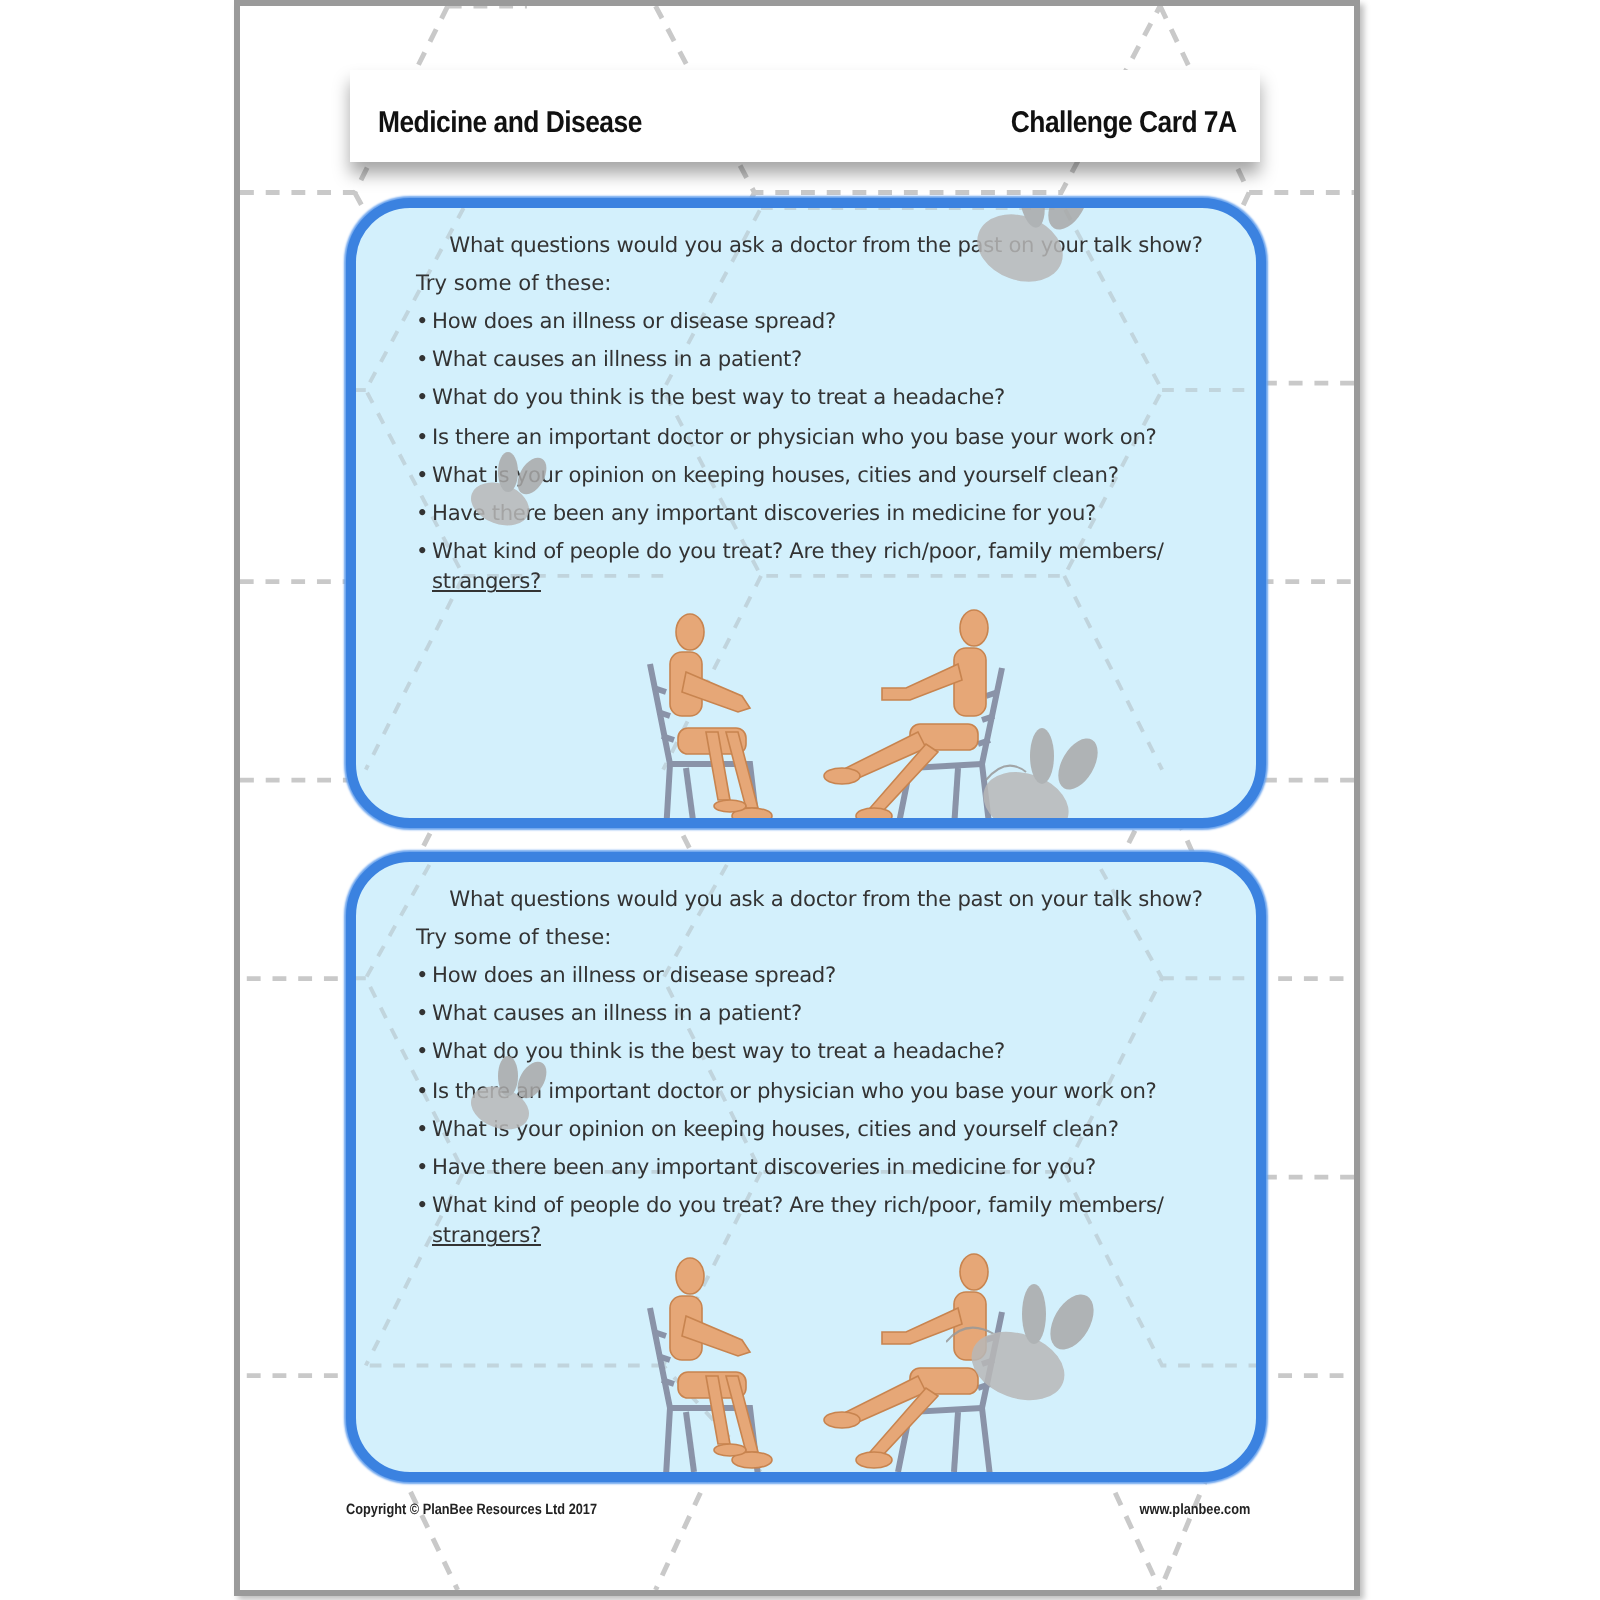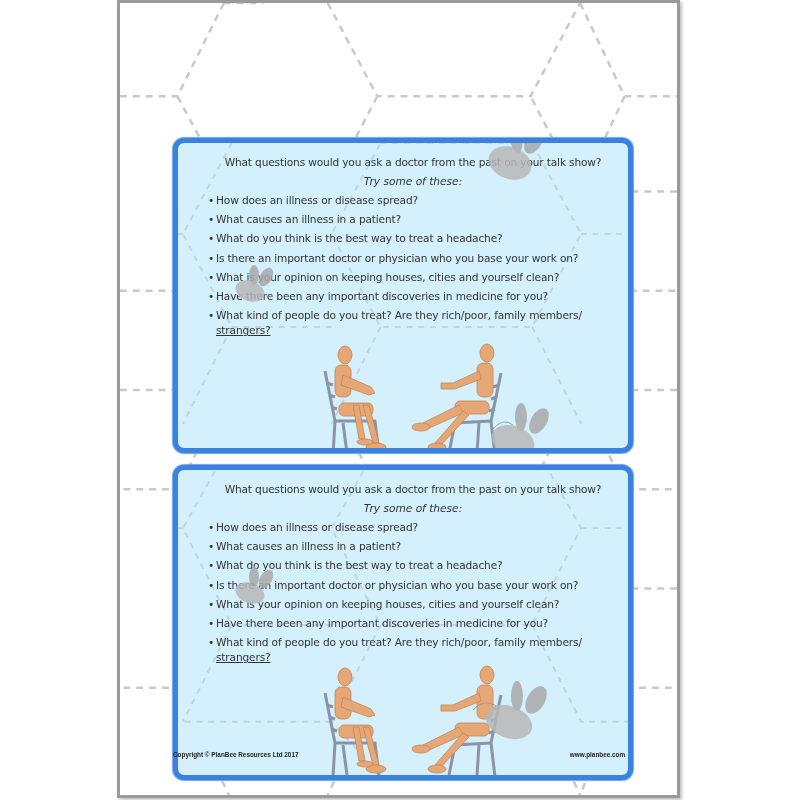--- a/index.html
+++ b/index.html
@@ -26,32 +26,31 @@
     font-family: "Liberation Sans", sans-serif; font-weight: bold; font-size: 15px;
     color: #111; letter-spacing: -0.3px; transform: scaleX(0.88); transform-origin: left center;
     margin-top: 6px;
   }
   .header-text.right { transform-origin: right center; }
 
   .card {
     position: absolute; left: 53px; width: 460px; height: 315px;
     background: #d3f0fc;
     border: 5px solid #3b82e0;
-    border-radius: 11px;
+    border-radius: 32px;
     box-sizing: border-box;
     box-shadow: 0 0 1px 1px #6ba4ee;
     overflow: hidden;
-    margin-top: 39px;
   }
   .card.top { top: 96px; }
   .card.bottom { top: 423px; }
 
   .card-content { position: absolute; left: 30px; top: 10px; width: 410px; font-family: "DejaVu Sans", sans-serif; font-size: 10.6px; color: #333; }
   .card-title { text-align: center; line-height: 19px; letter-spacing: -0.15px; }
-  .card-subtitle { text-align: center; line-height: 19px; font-style: italic; }
+  .card-subtitle { line-height: 19px; }
   .q-list { list-style: none; margin: 0; padding: 0; }
   .q-item { position: relative; padding-left: 8px; line-height: 19.2px; letter-spacing: -0.15px; }
   .q-item .bullet { position: absolute; left: 0; top: 0; }
   .q-item .wrap { display: block; line-height: 13px; margin-top: -1px; text-decoration: underline; }
 
   .illustration { position: absolute; left: 135px; top: 200px; width: 200px; height: 115px; }
   .bee { position: absolute; opacity: 0.85; }
 
   .footer-left, .footer-right {
     position: absolute; top: 747px; font-family: "Liberation Sans", sans-serif; font-weight: bold; font-size: 7.5px; color: #222;
@@ -87,20 +86,24 @@
       <path d="M510 490 L465 590 L510 690 L563 690"></path>
       <path d="M110 590 L210 590"></path>
       <path d="M465 590 L563 590"></path>
       <path d="M58 690 L110 798"></path>
       <path d="M260 690 L210 798"></path>
       <path d="M415 690 L465 798"></path>
       <path d="M510 690 L465 798"></path>
     </g>
   </svg>
 
+  <div class="header">
+    <span class="header-text">Medicine and Disease</span>
+    <span class="header-text right">Challenge Card 7A</span>
+  </div>
 
   <div class="card top">
     <svg class="bg-pattern" viewBox="0 0 460 315" preserveAspectRatio="none" style="opacity:0.7">
       <g stroke="#b9c9d0" stroke-width="2" stroke-dasharray="6,6" fill="none">
         <path d="M0 0 L5 -2"></path>
         <path d="M55 0 L5 94 L55 190 L5 290"></path>
         <path d="M207 0 L362 0 L412 94 L362 190 L207 190 L157 94 Z"></path>
         <path d="M412 94 L460 94"></path>
         <path d="M5 94 L0 94"></path>
         <path d="M55 190 L157 190"></path>

